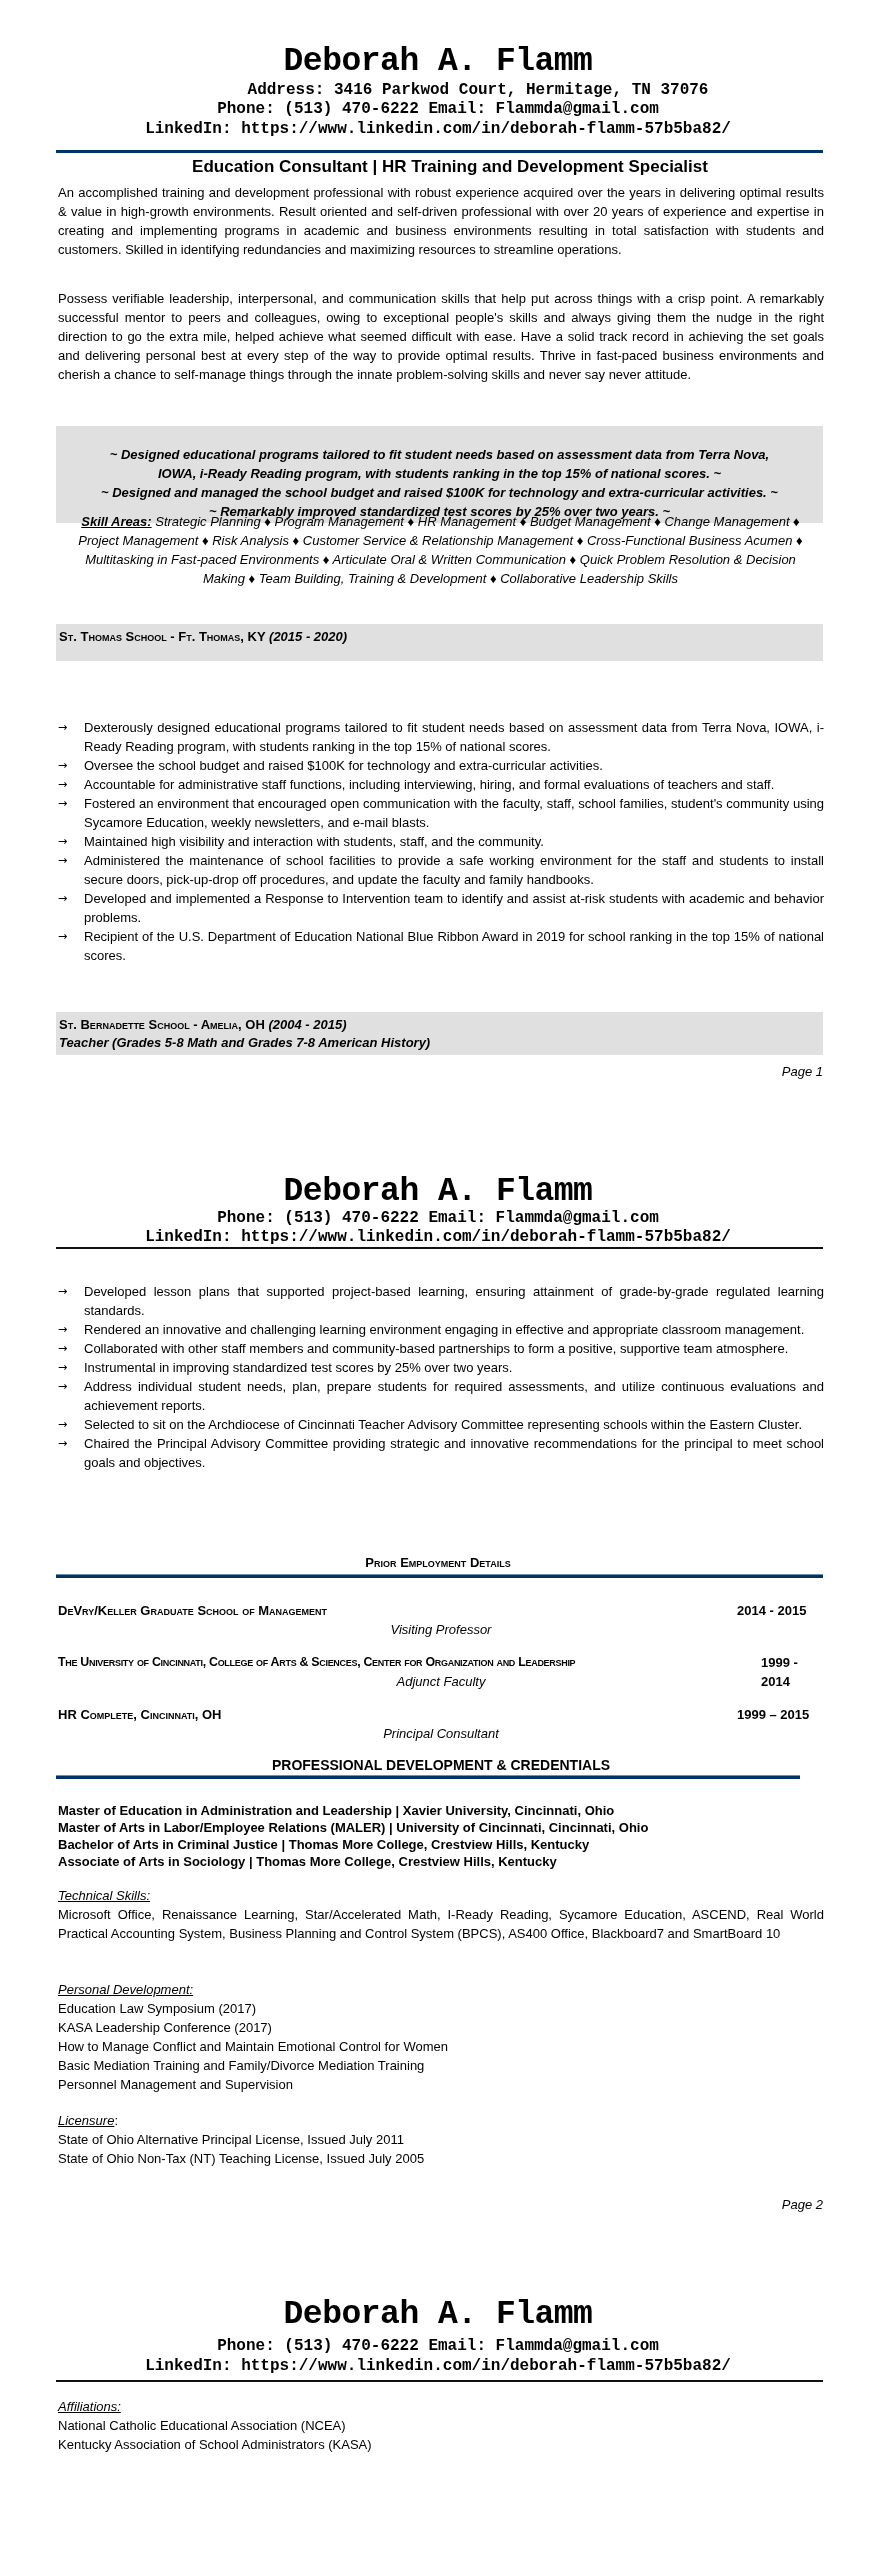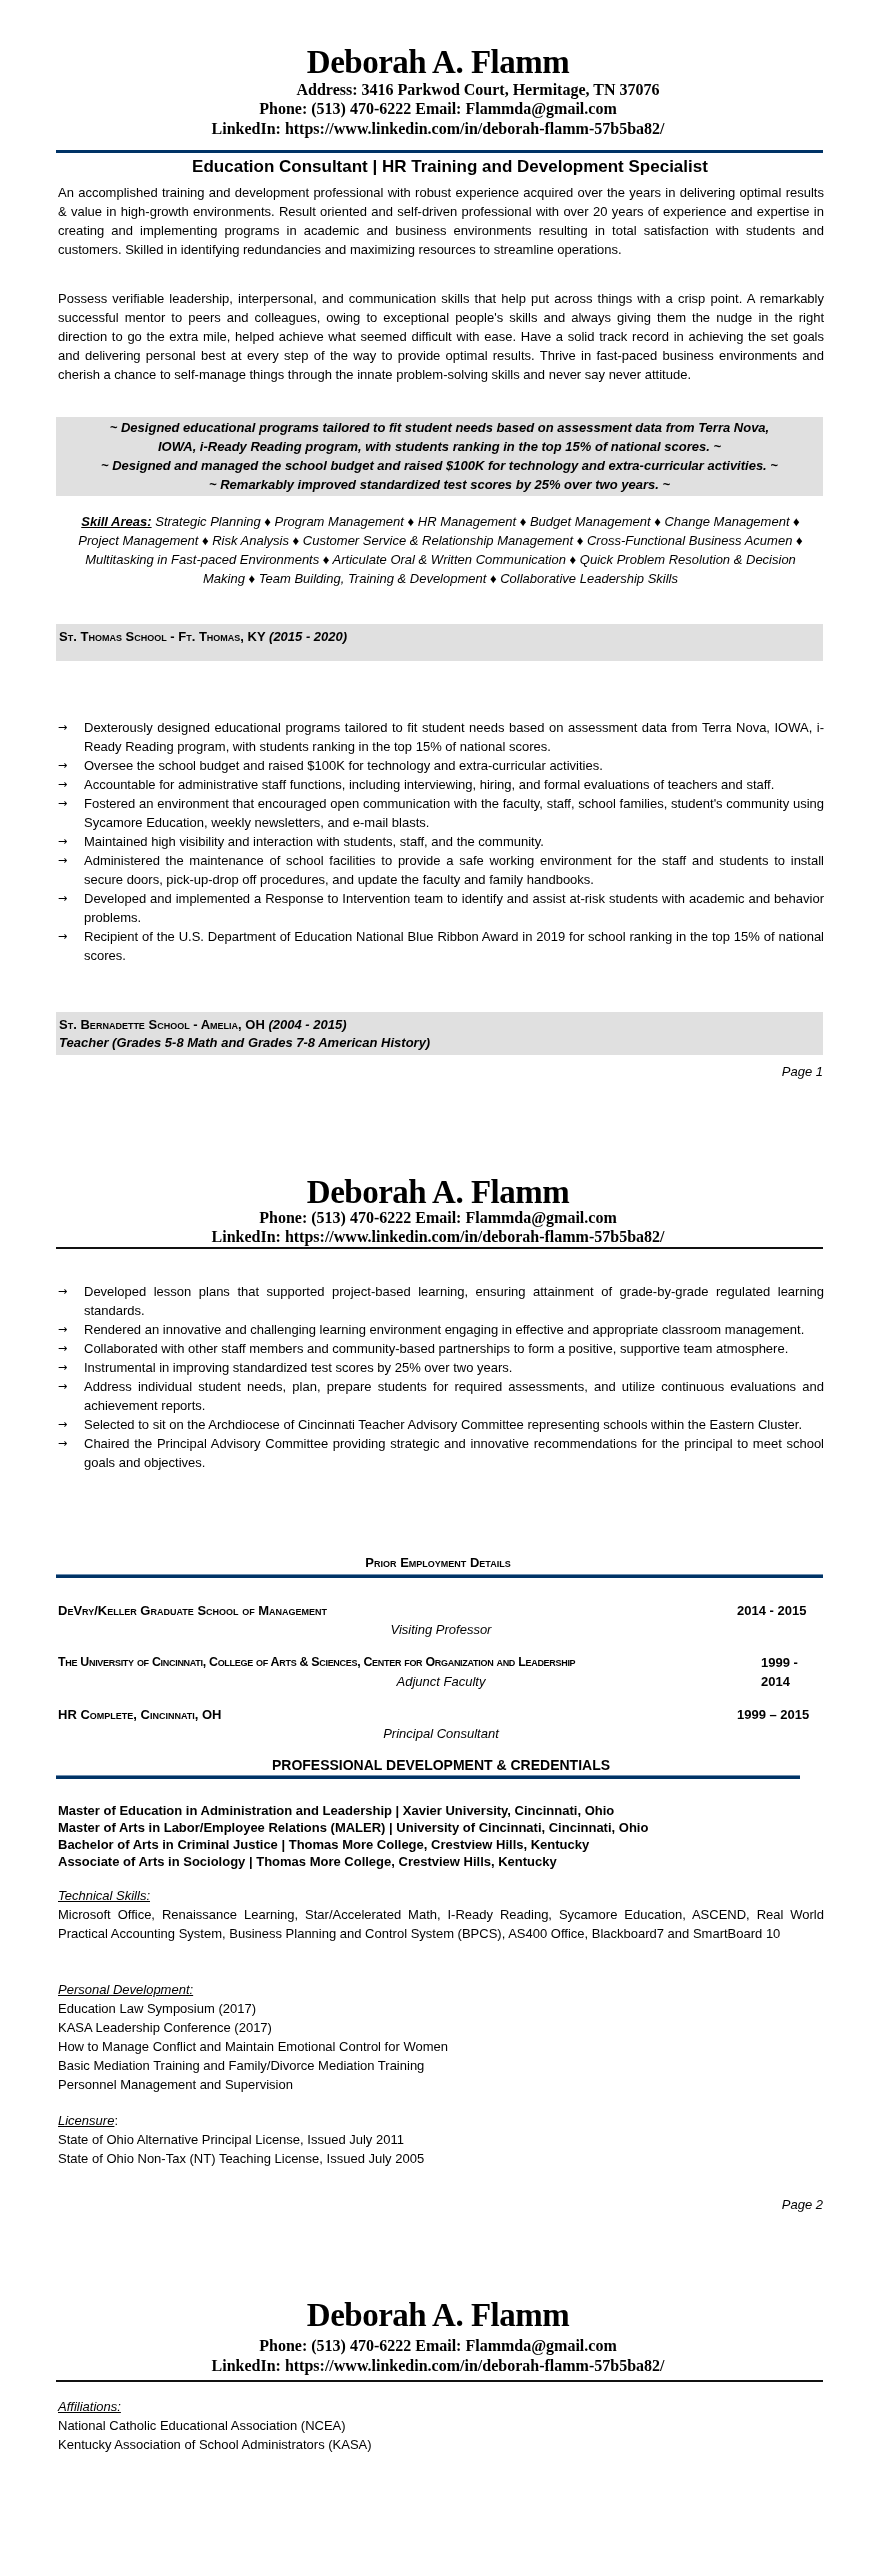--- a/index.html
+++ b/index.html
@@ -1,18 +1,18 @@
 <!DOCTYPE html>
 <html style="font-size:8.2px"><head>
 <meta charset="utf-8">
 <style>
   html, body { margin:0; padding:0; background:#ffffff; }
   body { width:876px; height:3400px; position:relative; overflow:hidden; color:#000; font-family:"Liberation Sans", sans-serif; }
   .abs { position:absolute; }
-  .page-header { position:absolute; left:0; width:876px; text-align:center; font-family:Liberation Serif, serif; font-weight:bold; color:#000; }
+  .page-header { position:absolute; left:0; width:876px; text-align:center; font-family:Liberation Mono, monospace; font-weight:bold; color:#000; }
   .name { font-size:33px; line-height:36px; letter-spacing:-0.5px; }
   .contact { font-size:16px; line-height:18.5px; }
   .rule-blue { position:absolute; left:56px; width:767px; height:3.1px; background:#003366; }
   .rule-blue-thin { position:absolute; left:56px; width:767px; height:2.6px; background:#003366; border-top:0.5px solid #6f8fb0; }
   .rule-black { position:absolute; left:56px; width:767px; height:1.5px; background:#111; }
   .headline { position:absolute; left:0; width:876px; text-align:center; font-weight:bold; font-size:17px; line-height:20.6px; }
   .para { position:absolute; left:58px; width:766px; font-size:13px; line-height:19px; text-align:justify; }
   .graybox { position:absolute; left:56px; width:767px; background:#e0e0e0; }
   .highlight-line { text-align:center; font-weight:bold; font-style:italic; font-size:13px; line-height:19px; }
   .skills { position:absolute; left:67px; width:747px; text-align:center; font-style:italic; font-size:13px; line-height:19px; }
@@ -44,21 +44,21 @@
 <div class="page-header contact" style="top:81px;padding-left:40px;">Address: 3416 Parkwod Court, Hermitage, TN  37076</div>
 <div class="page-header contact" style="top:100px;">Phone: (513) 470-6222 Email: Flammda@gmail.com</div>
 <div class="page-header contact" style="top:120px;">LinkedIn: https://www.linkedin.com/in/deborah-flamm-57b5ba82/</div>
 <div class="rule-blue" style="top:150px;"></div>
 
 <div class="headline" style="top:157px;padding-left:12px;">Education Consultant | HR Training and Development Specialist</div>
 
 <div class="para" style="top:183px;">An accomplished training and development professional with robust experience acquired over the years in delivering optimal results &amp; value in high-growth environments. Result oriented and self-driven professional with over 20 years of experience and expertise in creating and implementing programs in academic and business environments resulting in total satisfaction with students and customers. Skilled in identifying redundancies and maximizing resources to streamline operations.</div>
 <div class="para" style="top:289px;">Possess verifiable leadership, interpersonal, and communication skills that help put across things with a crisp point. A remarkably successful mentor to peers and colleagues, owing to exceptional people's skills and always giving them the nudge in the right direction to go the extra mile, helped achieve what seemed difficult with ease. Have a solid track record in achieving the set goals and delivering personal best at every step of the way to provide optimal results. Thrive in fast-paced business environments and cherish a chance to self-manage things through the innate problem-solving skills and never say never attitude.</div>
 
-<div class="graybox" style="top:417px; height:78px; padding-top:1px;">
+<div class="graybox" style="top:426px; height:78px; padding-top:19px;">
   <div class="highlight-line">~ Designed educational programs tailored to fit student needs based on assessment data from Terra Nova,</div>
   <div class="highlight-line">IOWA, i-Ready Reading program, with students ranking in the top 15% of national scores. ~</div>
   <div class="highlight-line">~ Designed and managed the school budget and raised $100K for technology and extra-curricular activities. ~</div>
   <div class="highlight-line">~ Remarkably improved standardized test scores by 25% over two years. ~</div>
 </div>
 
 <div class="skills" style="top:512px;">
   <span class="label">Skill Areas:</span>
   <span>Strategic Planning ♦ Program Management ♦ HR Management ♦ Budget Management ♦ Change Management ♦  Project Management ♦ Risk Analysis ♦  Customer Service &amp; Relationship Management ♦ Cross-Functional Business Acumen ♦ Multitasking in Fast-paced Environments ♦  Articulate Oral &amp; Written Communication ♦ Quick Problem Resolution &amp; Decision Making ♦ Team Building, Training &amp; Development ♦ Collaborative Leadership Skills</span>
 </div>

